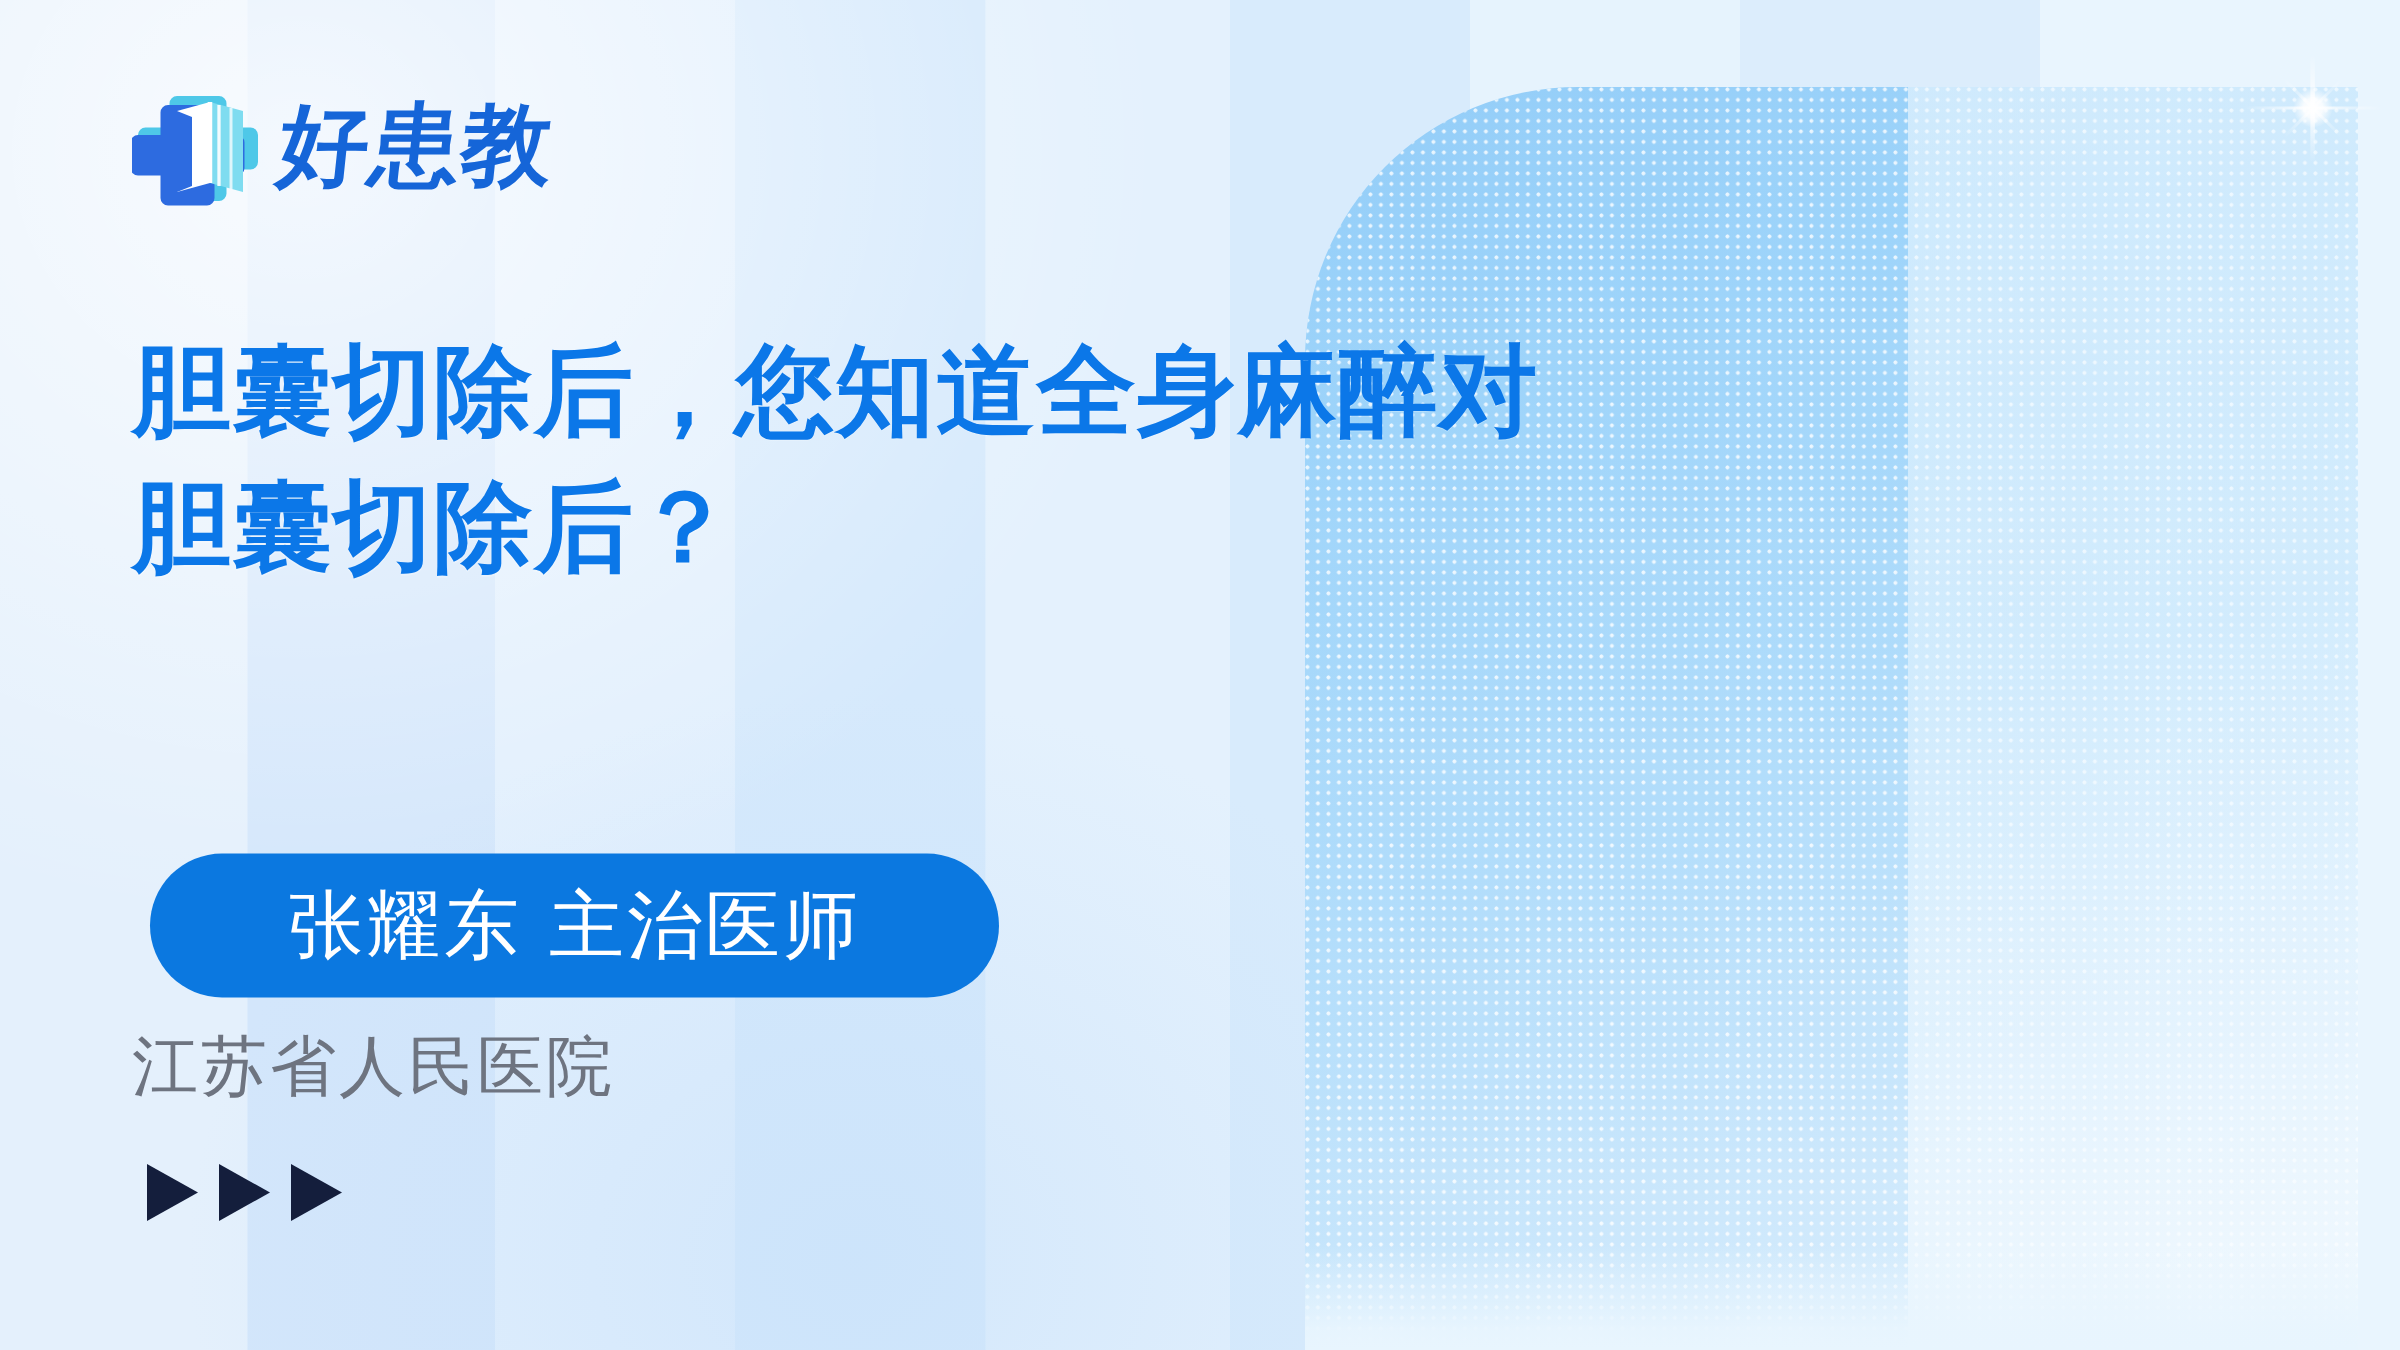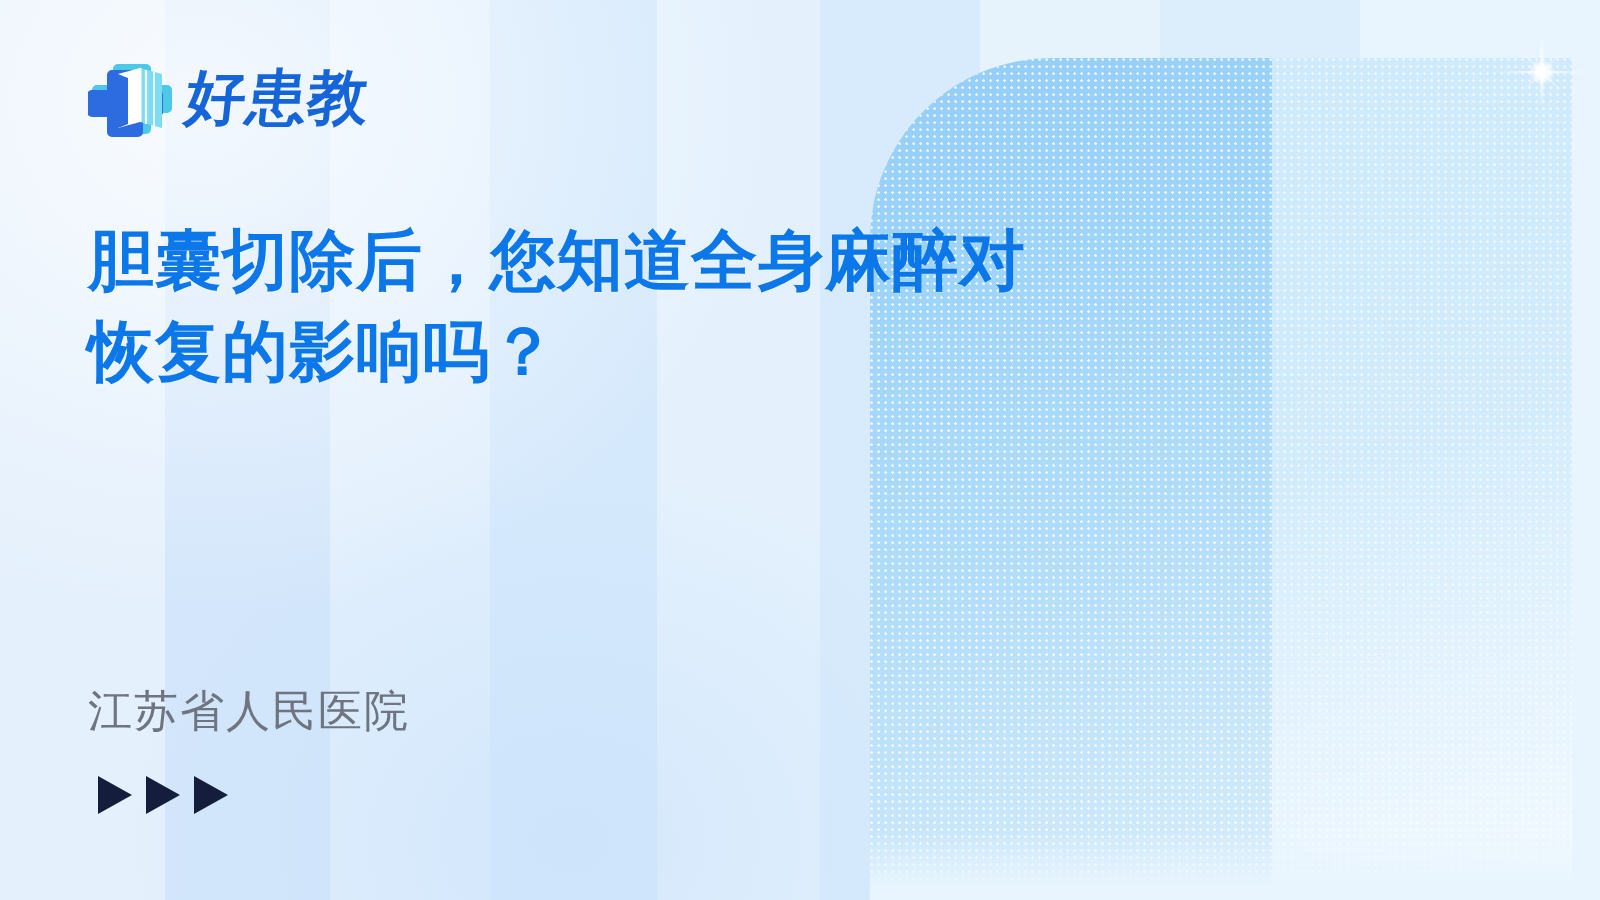--- a/index.html
+++ b/index.html
@@ -243,23 +243,24 @@
 
       <path d="M52 14 L52 68" stroke="#FFFFFF" stroke-width="3" fill="none"></path>
       <path d="M58 16 L58 70" stroke="#FFFFFF" stroke-width="2.2" fill="none" opacity="0.9"></path>
       <path d="M66 18 L66 72" stroke="#FFFFFF" stroke-width="2" fill="none" opacity="0.75"></path>
     </svg>
     <div class="logo-word">好患教</div>
   </div>
 
   <div class="headline">
     <span class="hl-line">胆囊切除后，您知道全身麻醉对</span>
-    <span class="hl-line">恢复的影响吗？</span>
-  </div>
-
+    <span class="hl-line">胆囊切除后？</span>
+  </div>
+
+  <div class="badge">张耀东 主治医师</div>
 
   <div class="hospital">江苏省人民医院</div>
 
   <div class="arrows">
     <div class="arrow"></div>
     <div class="arrow"></div>
     <div class="arrow"></div>
   </div>
 
 </div>

